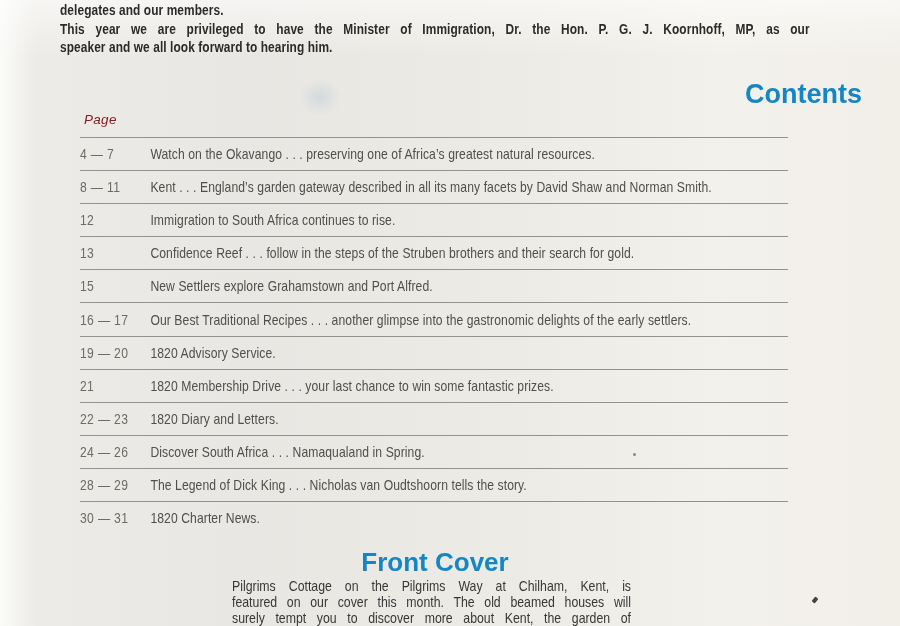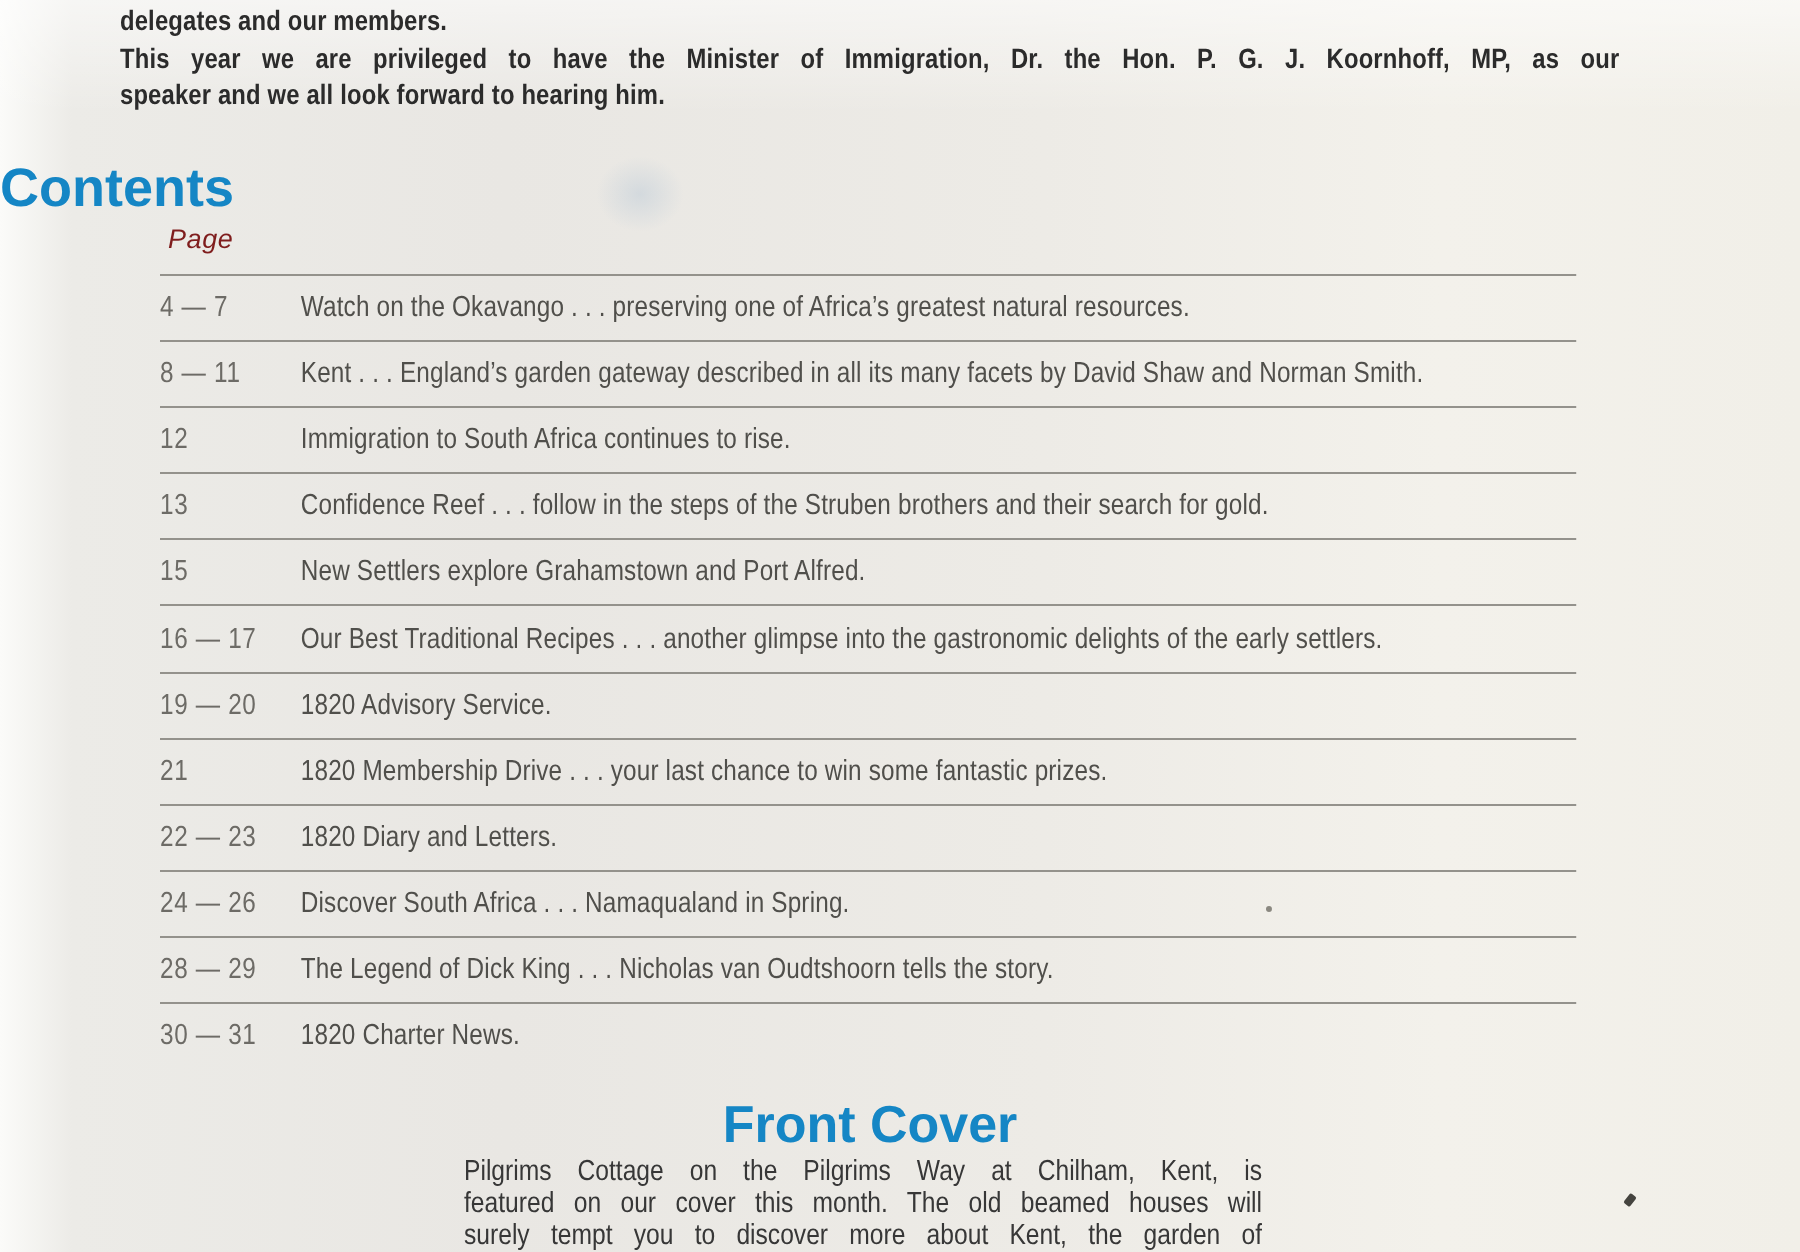--- a/index.html
+++ b/index.html
@@ -18,21 +18,21 @@
     transform:scaleX(.85);transform-origin:0 0;
     font-size:14px;font-weight:bold;color:#2b2b2b;line-height:18.5px;
     letter-spacing:.1px;
   }
   .intro-line{height:18.5px;overflow:hidden;white-space:nowrap;}
   .intro-line.just{white-space:normal;text-align:justify;}
   .just::after{content:"";display:inline-block;width:100%;}
 
   .contents-heading{
     position:absolute;top:79px;left:0;width:862px;margin:0;
-    text-align:left;font-size:27px;font-weight:bold;line-height:31px;
+    text-align:right;font-size:27px;font-weight:bold;line-height:31px;
     color:#1586c5;
   }
   .page-label{
     position:absolute;left:84px;top:112px;
     font-size:13.5px;font-style:italic;color:#7f1d1d;letter-spacing:.3px;
   }
 
   
   .toc{
     position:absolute;left:80px;top:137px;width:845px;

